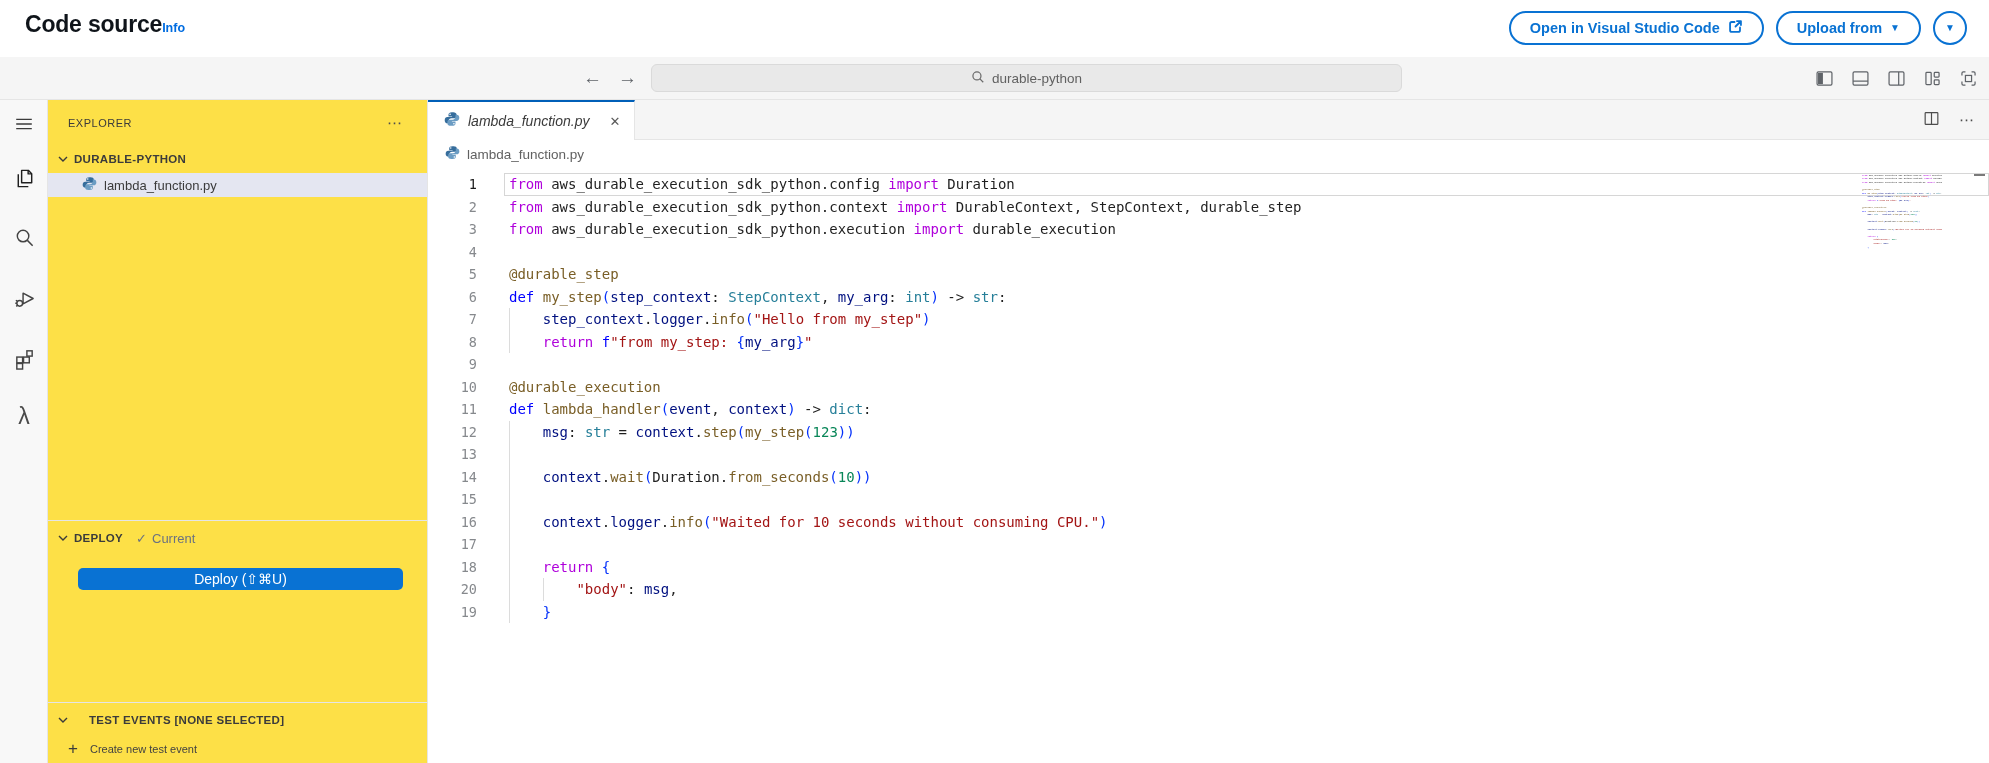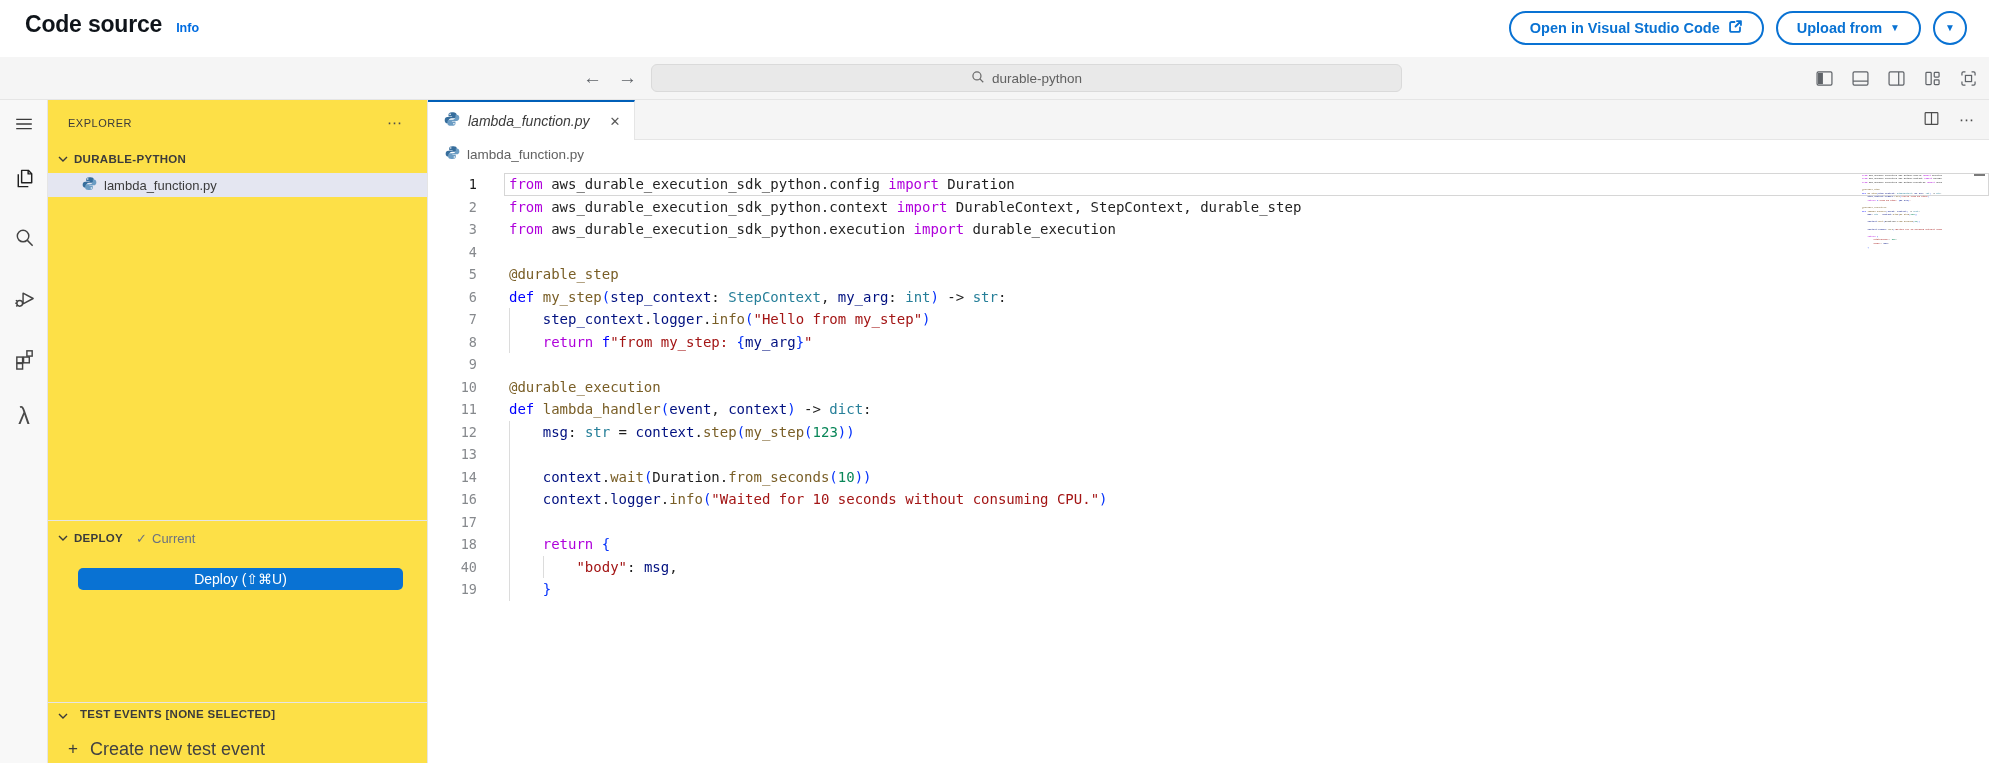--- a/index.html
+++ b/index.html
@@ -1,21 +1,21 @@
 <!DOCTYPE html>
 <html><head>
 <meta charset="utf-8">
 <style>
   * { margin:0; padding:0; box-sizing:border-box; }
   html,body { width:1989px; height:763px; overflow:hidden; background:#fff;
     font-family:"Liberation Sans", sans-serif; }
 
   
   .aws-header { position:absolute; left:0; top:0; width:1989px; height:57px; background:#fff; }
-  .page-title-wrap { position:absolute; left:25px; top:11px; display:flex; align-items:baseline; gap:14px; }
+  .page-title-wrap { position:absolute; left:25px; top:11px; display:flex; align-items:baseline; }
   .page-title { font-size:23px; font-weight:700; color:#0f141a; letter-spacing:-.2px; }
   .info-link { font-size:12.5px; font-weight:700; color:#006ce0; cursor:pointer; }
   .header-actions { position:absolute; right:22px; top:11px; display:flex; align-items:center; gap:12px; }
   .btn-pill { display:flex; align-items:center; gap:8px; height:34px; padding:0 19px;
     border:2px solid #0972d3; border-radius:18px; background:#fff; color:#0972d3;
     font-size:14.5px; font-weight:700; cursor:pointer; white-space:nowrap; font-family:inherit; }
   .btn-circle { width:34px; height:34px; border:2px solid #0972d3; border-radius:50%;
     background:#fff; color:#0972d3; display:flex; align-items:center; justify-content:center;
     font-size:10px; cursor:pointer; }
   .caret { font-size:10px; line-height:1; }
@@ -56,27 +56,27 @@
   .side-divider { position:absolute; left:0; width:100%; border-top:1px solid #e5e5e5; }
   .deploy-header { position:absolute; left:0; top:426px; width:100%; height:24px; display:flex; align-items:center;
     gap:3px; padding-left:7px; cursor:pointer; }
   .deploy-title { font-size:11.5px; font-weight:700; color:#3b3b3b; letter-spacing:.3px; }
   .deploy-status { margin-left:10px; font-size:13px; color:#6b7280; display:flex; align-items:center; gap:5px; }
   .check-glyph { font-size:13px; color:#6b7280; }
   .blue-btn { position:absolute; left:30px; width:325px; height:22px; background:#0972d3; border:none; border-radius:5px;
     color:#fff; font-size:14px; font-weight:400; font-family:inherit; cursor:pointer; }
   .btn-deploy { top:468px; }
   .btn-test { top:519px; }
-  .te-header { position:absolute; left:0; top:608px; width:100%; height:24px; display:flex; align-items:flex-start;
-    gap:9px; padding-left:7px; cursor:pointer; }
+  .te-header { position:absolute; left:0; top:608px; width:100%; height:24px; display:flex; align-items:center;
+    gap:18px; padding-left:7px; cursor:pointer; }
   .te-title { font-size:11.5px; font-weight:700; color:#3b3b3b; letter-spacing:.3px; }
   .create-row { position:absolute; left:0; top:636px; width:100%; height:26px; display:flex; align-items:center;
     gap:12px; padding-left:20px; cursor:pointer; }
   .plus-glyph { font-size:17px; color:#3b3b3b; font-weight:400; }
-  .create-label { font-size:18px; color:#424242; }
+  .create-label { font-size:11px; color:#424242; }
 
   
   .editor-area { flex:1; height:100%; background:#fff; display:flex; flex-direction:column; position:relative; min-width:0; }
   .tabbar { height:40px; background:#f5f5f5; border-bottom:1px solid #e5e5e5; display:flex; position:relative; flex:none; }
   .tab { height:40px; margin-bottom:-1px; background:#fff; border-top:2px solid #005fb8; border-right:1px solid #e5e5e5;
     display:flex; align-items:center; gap:8px; padding:0 14px 0 16px; cursor:pointer; }
   .tab-label { font-size:14px; font-style:italic; color:#3b3b3b; }
   .tab-close { font-size:13px; color:#5a5a5a; margin-left:12px; cursor:pointer; font-style:normal; }
   .tab-actions { position:absolute; right:14px; top:0; height:40px; display:flex; align-items:center; gap:18px; }
   .tab-more { color:#4d4d4d; font-size:15px; letter-spacing:1px; cursor:pointer; }
@@ -336,24 +336,25 @@
           <div class="code-row"><div class="ln-num">5</div><div class="ln-content"><span class="tok-fn">@durable_step</span></div></div>
           <div class="code-row"><div class="ln-num">6</div><div class="ln-content"><span class="tok-def">def </span><span class="tok-fn">my_step</span><span class="tok-brk">(</span><span class="tok-var">step_context</span><span class="tok-pl">: </span><span class="tok-typ">StepContext</span><span class="tok-pl">, </span><span class="tok-var">my_arg</span><span class="tok-pl">: </span><span class="tok-typ">int</span><span class="tok-brk">)</span><span class="tok-pl"> -&gt; </span><span class="tok-typ">str</span><span class="tok-pl">:</span></div></div>
           <div class="code-row"><div class="ln-num">7</div><div class="ln-content"><span class="guide" style="left: 0ch;"></span><span class="tok-pl">    </span><span class="tok-var">step_context</span><span class="tok-pl">.</span><span class="tok-var">logger</span><span class="tok-pl">.</span><span class="tok-fn">info</span><span class="tok-brk">(</span><span class="tok-str">"Hello from my_step"</span><span class="tok-brk">)</span></div></div>
           <div class="code-row"><div class="ln-num">8</div><div class="ln-content"><span class="guide" style="left: 0ch;"></span><span class="tok-pl">    </span><span class="tok-kw">return</span><span class="tok-pl"> </span><span class="tok-def">f</span><span class="tok-str">"from my_step: </span><span class="tok-brk">{</span><span class="tok-var">my_arg</span><span class="tok-brk">}</span><span class="tok-str">"</span></div></div>
           <div class="code-row"><div class="ln-num">9</div><div class="ln-content"></div></div>
           <div class="code-row"><div class="ln-num">10</div><div class="ln-content"><span class="tok-fn">@durable_execution</span></div></div>
           <div class="code-row"><div class="ln-num">11</div><div class="ln-content"><span class="tok-def">def </span><span class="tok-fn">lambda_handler</span><span class="tok-brk">(</span><span class="tok-var">event</span><span class="tok-pl">, </span><span class="tok-var">context</span><span class="tok-brk">)</span><span class="tok-pl"> -&gt; </span><span class="tok-typ">dict</span><span class="tok-pl">:</span></div></div>
           <div class="code-row"><div class="ln-num">12</div><div class="ln-content"><span class="guide" style="left: 0ch;"></span><span class="tok-pl">    </span><span class="tok-var">msg</span><span class="tok-pl">: </span><span class="tok-typ">str</span><span class="tok-pl"> = </span><span class="tok-var">context</span><span class="tok-pl">.</span><span class="tok-fn">step</span><span class="tok-brk">(</span><span class="tok-fn">my_step</span><span class="tok-brk">(</span><span class="tok-num">123</span><span class="tok-brk">))</span></div></div>
           <div class="code-row"><div class="ln-num">13</div><div class="ln-content"><span class="guide" style="left: 0ch;"></span></div></div>
           <div class="code-row"><div class="ln-num">14</div><div class="ln-content"><span class="guide" style="left: 0ch;"></span><span class="tok-pl">    </span><span class="tok-var">context</span><span class="tok-pl">.</span><span class="tok-fn">wait</span><span class="tok-brk">(</span><span class="tok-pl">Duration.</span><span class="tok-fn">from_seconds</span><span class="tok-brk">(</span><span class="tok-num">10</span><span class="tok-brk">))</span></div></div>
+          <div class="code-row"><div class="ln-num">15</div><div class="ln-content"><span class="guide" style="left: 0ch;"></span></div></div>
           <div class="code-row"><div class="ln-num">16</div><div class="ln-content"><span class="guide" style="left: 0ch;"></span><span class="tok-pl">    </span><span class="tok-var">context</span><span class="tok-pl">.</span><span class="tok-var">logger</span><span class="tok-pl">.</span><span class="tok-fn">info</span><span class="tok-brk">(</span><span class="tok-str">"Waited for 10 seconds without consuming CPU."</span><span class="tok-brk">)</span></div></div>
           <div class="code-row"><div class="ln-num">17</div><div class="ln-content"><span class="guide" style="left: 0ch;"></span></div></div>
           <div class="code-row"><div class="ln-num">18</div><div class="ln-content"><span class="guide" style="left: 0ch;"></span><span class="tok-pl">    </span><span class="tok-kw">return</span><span class="tok-pl"> </span><span class="tok-brk">{</span></div></div>
-          <div class="code-row"><div class="ln-num">40</div><div class="ln-content"><span class="guide" style="left: 0ch;"></span><span class="guide" style="left: 4ch;"></span><span class="tok-pl">        </span><span class="tok-str">"body"</span><span class="tok-pl">: </span><span class="tok-var">msg</span><span class="tok-pl">,</span></div></div>
+          <div class="code-row"><div class="ln-num">20</div><div class="ln-content"><span class="guide" style="left: 0ch;"></span><span class="guide" style="left: 4ch;"></span><span class="tok-pl">        </span><span class="tok-str">"body"</span><span class="tok-pl">: </span><span class="tok-var">msg</span><span class="tok-pl">,</span></div></div>
           <div class="code-row"><div class="ln-num">19</div><div class="ln-content"><span class="guide" style="left: 0ch;"></span><span class="tok-pl">    </span><span class="tok-brk">}</span></div></div>
         </div>
       <div class="minimap">
         <div class="minimap-inner" id="minimap-inner">
             <div class="mm-row"><span class="tok-kw">from</span><span class="tok-pl"> aws_durable_execution_sdk_python.config </span><span class="tok-kw">import</span><span class="tok-pl"> Duration</span></div>
             <div class="mm-row"><span class="tok-kw">from</span><span class="tok-pl"> aws_durable_execution_sdk_python.context </span><span class="tok-kw">import</span><span class="tok-pl"> DurableContext, StepContext, durable_step</span></div>
             <div class="mm-row"><span class="tok-kw">from</span><span class="tok-pl"> aws_durable_execution_sdk_python.execution </span><span class="tok-kw">import</span><span class="tok-pl"> durable_execution</span></div>
             <div class="mm-row"></div>
             <div class="mm-row"><span class="tok-fn">@durable_step</span></div>
             <div class="mm-row"><span class="tok-def">def </span><span class="tok-fn">my_step</span><span class="tok-brk">(</span><span class="tok-var">step_context</span><span class="tok-pl">: </span><span class="tok-typ">StepContext</span><span class="tok-pl">, </span><span class="tok-var">my_arg</span><span class="tok-pl">: </span><span class="tok-typ">int</span><span class="tok-brk">)</span><span class="tok-pl"> -&gt; </span><span class="tok-typ">str</span><span class="tok-pl">:</span></div>

